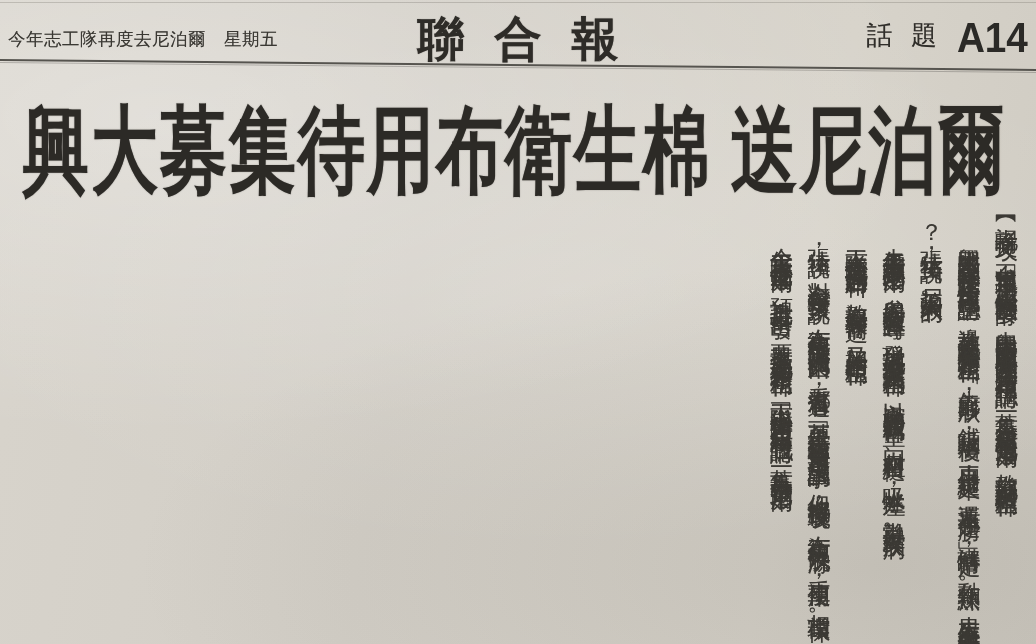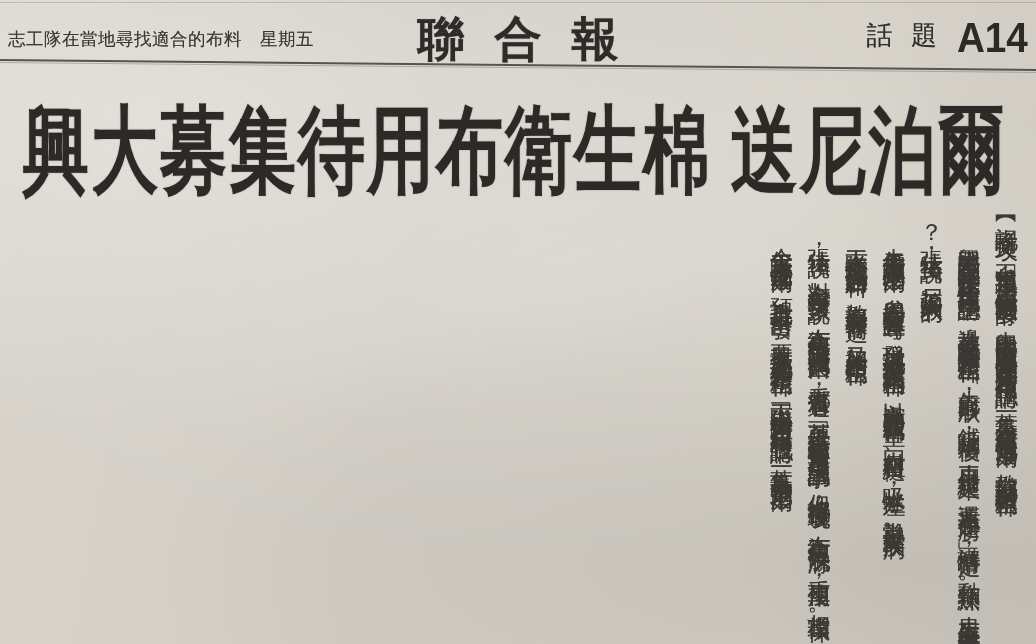--- a/index.html
+++ b/index.html
@@ -79,21 +79,21 @@
   .article-body p{margin:0;padding:0;}
   .article-body p + p{text-indent:1em;}
 </style>
 </head>
 <body>
 
 <div class="page">
   <div class="scan-edge"></div>
 
   <div class="header">
-    <div class="date-line">志工隊在當地尋找適合的布料　星期五</div>
+    <div class="date-line">今年志工隊再度去尼泊爾　星期五</div>
     <div class="masthead">聯合報</div>
     <div class="section">
       <span class="section-label">話 題</span>
       <span class="page-number">A14</span>
     </div>
     <div class="header-divider"></div>
   </div>
 
   <div class="headline">興大募集待用布衛生棉 送尼泊爾</div>
 

